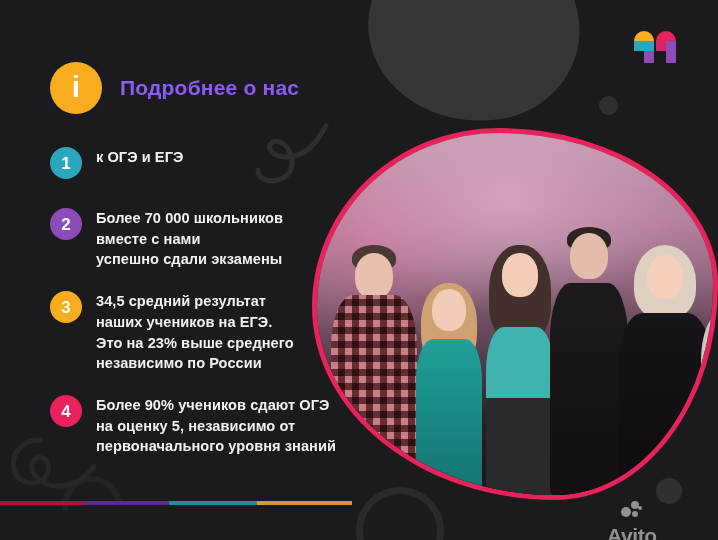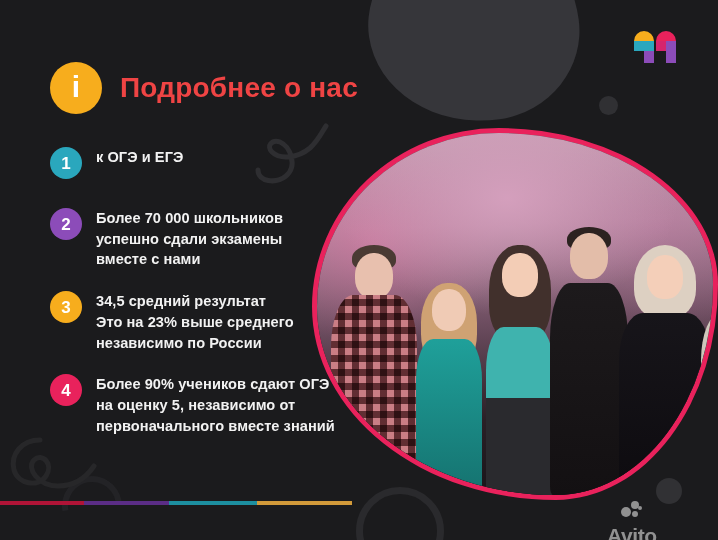--- a/index.html
+++ b/index.html
@@ -99,22 +99,22 @@
   }
   .info-badge .glyph {
     color: #ffffff;
     font-size: 30px;
     font-weight: 700;
     line-height: 1;
     letter-spacing: 0;
     transform: translateY(-1px);
   }
   .page-title {
-    color: #ef4444;
-    font-size: 28px;
+    color: #8b5cf6;
+    font-size: 21px;
     font-weight: 700;
     letter-spacing: 0.2px;
     white-space: nowrap;
   }
 
   
   .feature-list {
     position: absolute;
     left: 50px;
     top: 146px;
@@ -330,40 +330,41 @@
       <div class="num-badge" style="background:#2aa7bd;">1</div>
       <div class="feature-text">
         <div>к ОГЭ и ЕГЭ</div>
       </div>
     </li>
 
     <li class="feature-item i2">
       <div class="num-badge" style="background:#8c4cb9;">2</div>
       <div class="feature-text">
         <div>Более 70 000 школьников</div>
+        <div>вместе с нами</div>
         <div>успешно сдали экзамены</div>
-        <div>вместе с нами</div>
       </div>
     </li>
 
     <li class="feature-item i3">
       <div class="num-badge" style="background:#f7ad1d;">3</div>
       <div class="feature-text">
         <div>34,5 средний результат</div>
+        <div>наших учеников на ЕГЭ.</div>
         <div>Это на 23% выше среднего</div>
         <div>независимо по России</div>
       </div>
     </li>
 
     <li class="feature-item i4">
       <div class="num-badge" style="background:#e9225c;">4</div>
       <div class="feature-text">
         <div>Более 90% учеников сдают ОГЭ</div>
         <div>на оценку 5, независимо от</div>
-        <div>первоначального вместе знаний</div>
+        <div>первоначального уровня знаний</div>
       </div>
     </li>
 
   </ul>
 
   <div class="brand-logo">
     <svg width="48" height="38" viewBox="0 0 48 38" fill="none">
       <defs>
         <clipPath id="clipL">
             <path d="M3 12a10 10 0 1 1 20 0v22H13V22H3z"></path>

